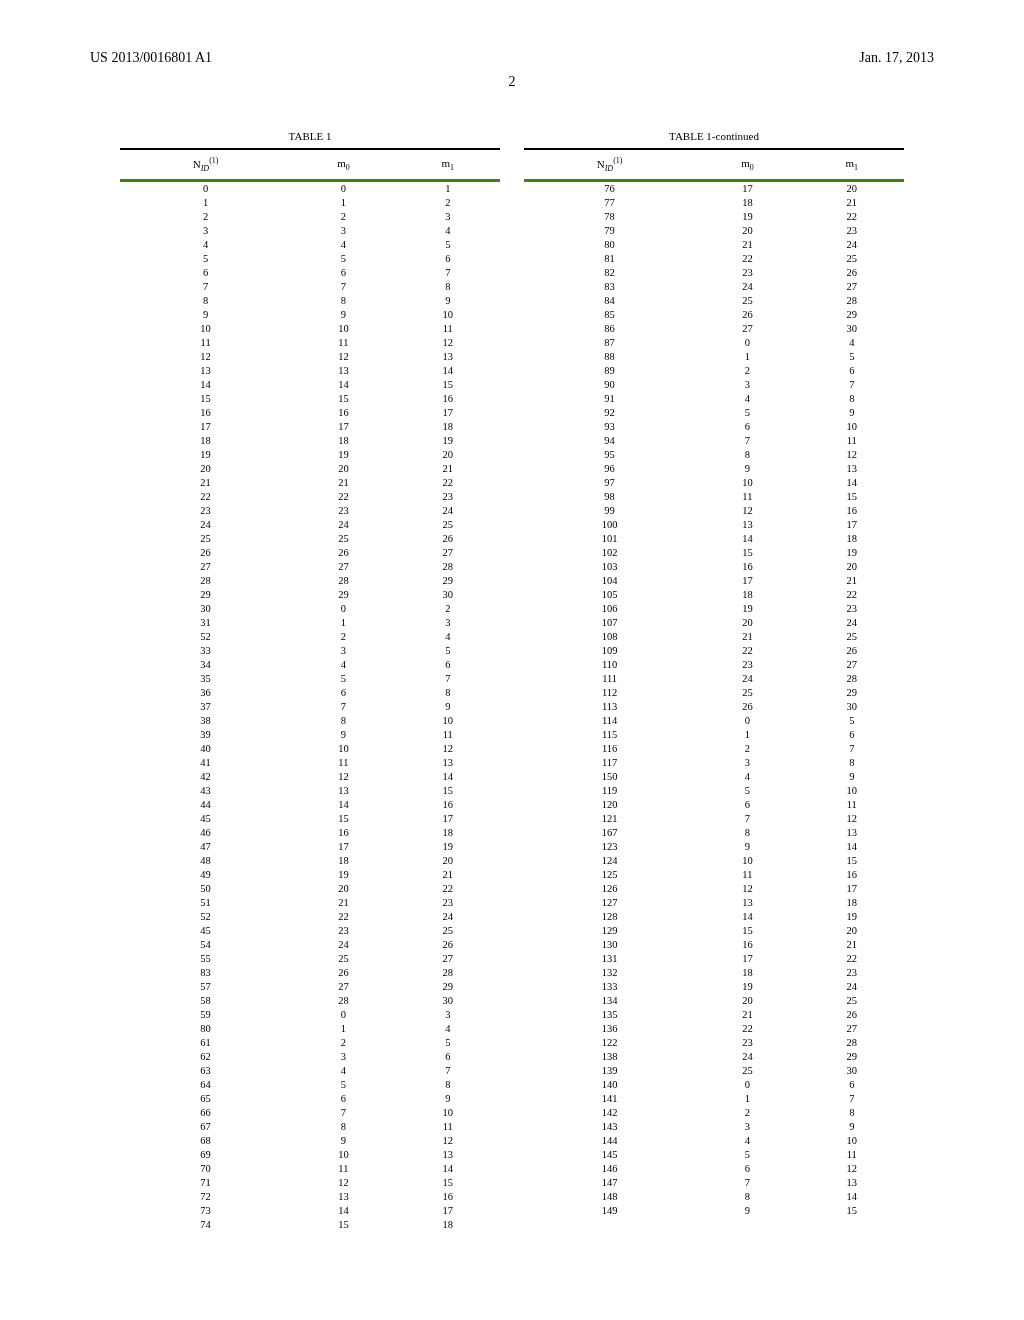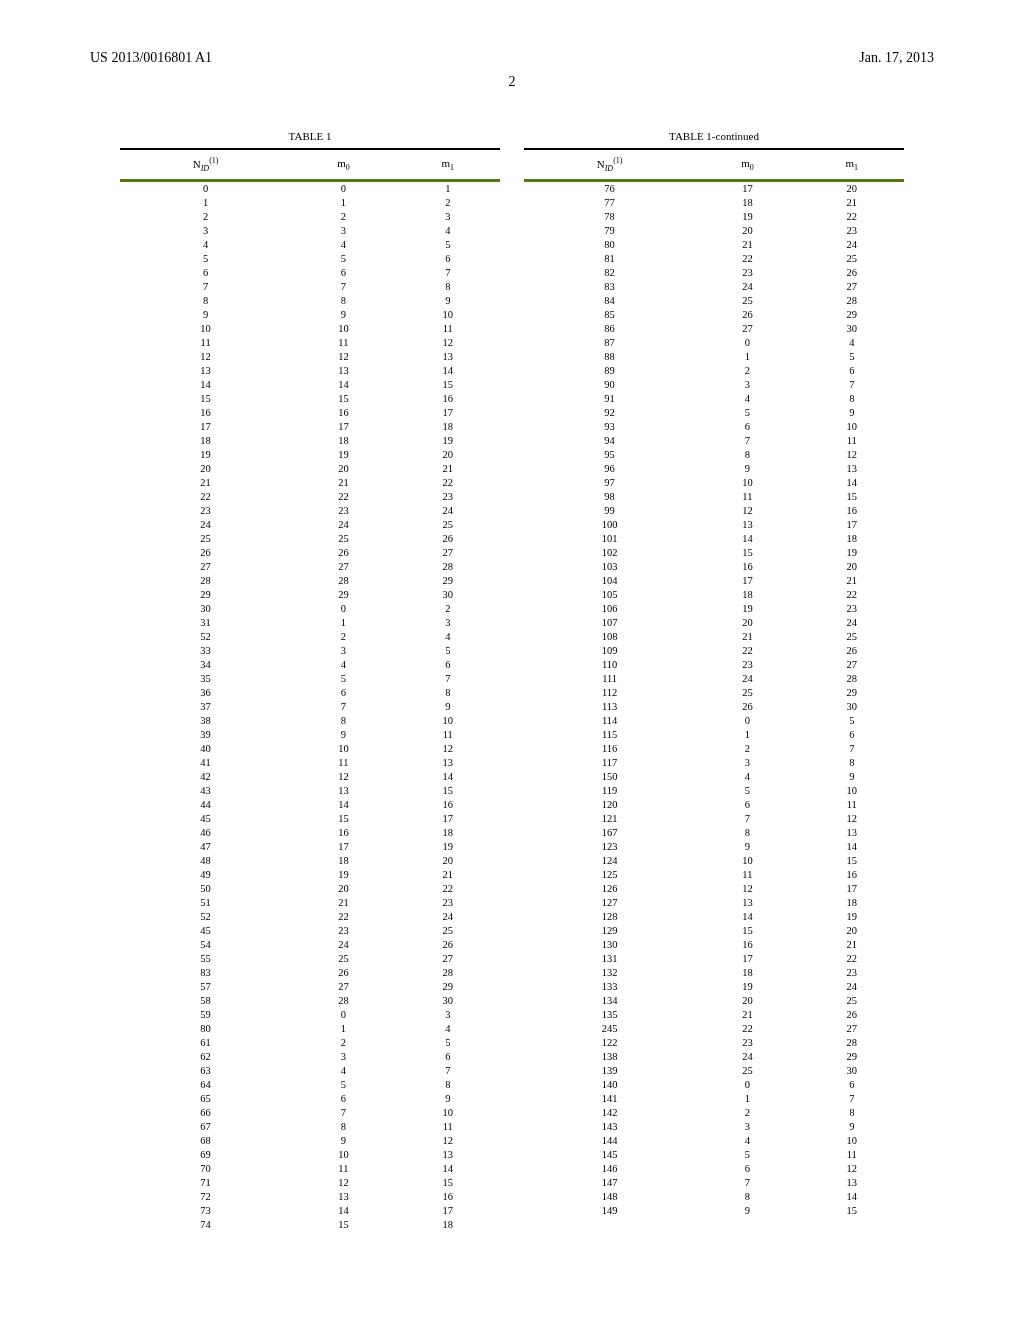--- a/index.html
+++ b/index.html
@@ -768,21 +768,21 @@
               <td>134</td>
               <td>20</td>
               <td>25</td>
             </tr>
             <tr>
               <td>135</td>
               <td>21</td>
               <td>26</td>
             </tr>
             <tr>
-              <td>245</td>
+              <td>136</td>
               <td>22</td>
               <td>27</td>
             </tr>
             <tr>
               <td>122</td>
               <td>23</td>
               <td>28</td>
             </tr>
             <tr>
               <td>138</td>

